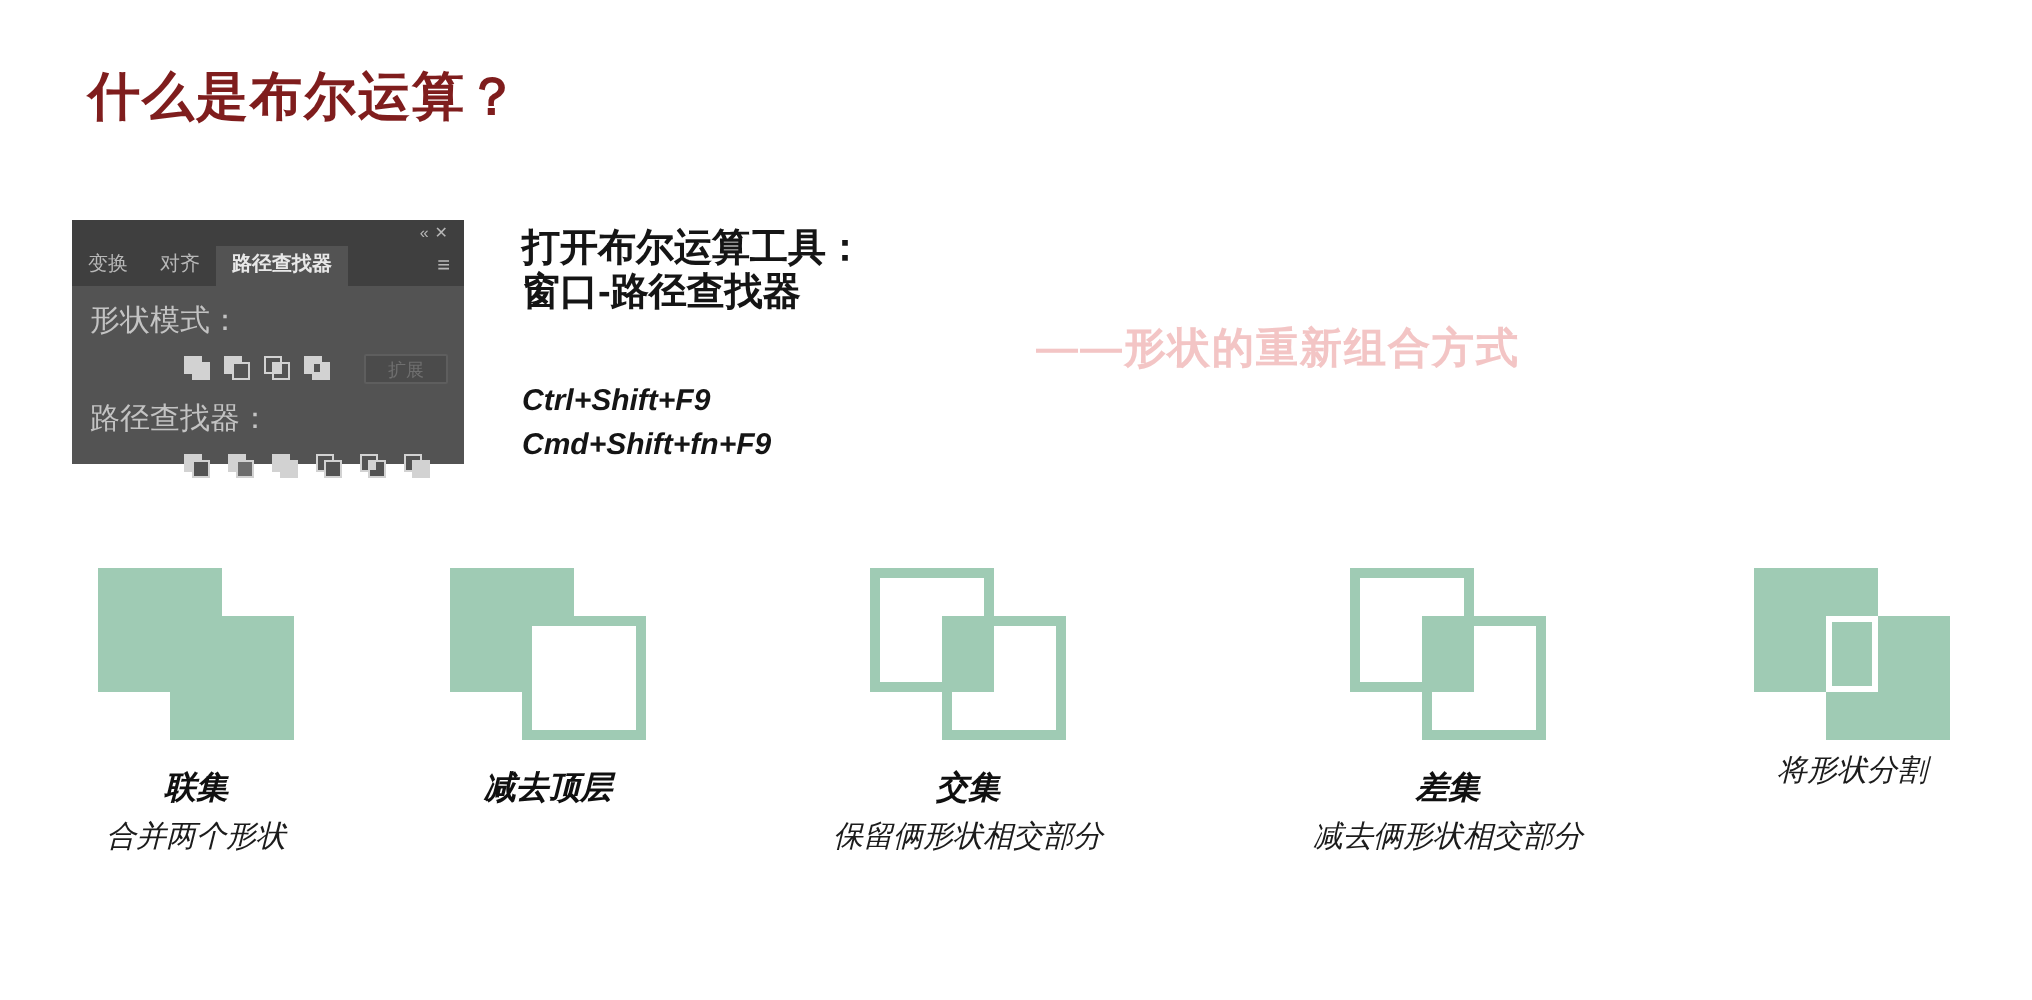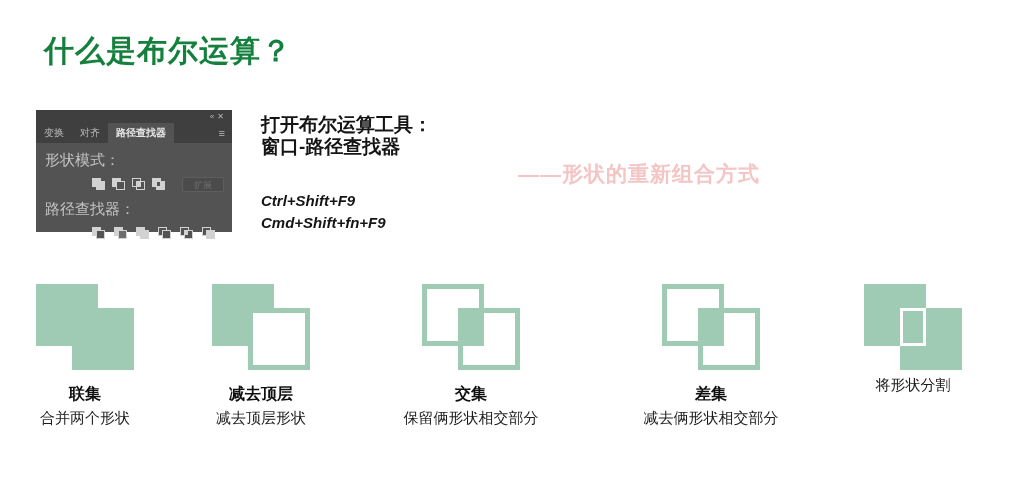--- a/index.html
+++ b/index.html
@@ -14,24 +14,24 @@
     color: #1a1a1a;
     overflow: hidden;
     position: relative;
   }
 
   
   #page-title {
     position: absolute;
     left: 44px;
     top: 31px;
-    font-size: 30px;
+    font-size: 26px;
     font-weight: bold;
     letter-spacing: 1px;
-    color: #15803d;
+    color: #7f1d1d;
     white-space: nowrap;
     font-family: Liberation Serif, serif;
   }
 
   
   #pathfinder-panel {
     position: absolute;
     left: 36px;
     top: 110px;
     width: 196px;
@@ -164,24 +164,25 @@
     font-size: 21px;
     font-weight: bold;
     color: #f3c5c5;
     white-space: nowrap;
     letter-spacing: 1px;
   }
 
   
   #ops-row {
     position: absolute;
-    left: 0;
+    left: 13px;
     top: 282px;
     width: 896px;
     height: 160px;
+    font-style: italic;
   }
   .op-item {
     position: absolute;
     top: 0;
     width: 200px;
     text-align: center;
   }
   .op-figure {
     position: relative;
     width: 110px;
@@ -334,21 +335,20 @@
     <div class="op-label">联集</div>
     <div class="op-desc">合并两个形状</div>
   </div>
 
   <div class="op-item" style="left:161px;">
     <div class="op-figure">
       <span class="sq solid a"></span>
       <span class="sq outline b"></span>
     </div>
     <div class="op-label">减去顶层</div>
-    <div class="op-desc">减去顶层形状</div>
   </div>
 
   <div class="op-item" style="left:611px;">
     <div class="op-figure">
       <span class="sq outline a"></span>
       <span class="sq outline b"></span>
       <span style="position:absolute; left:42px; top:26px; width:26px; height:38px; background:#9fcbb4;"></span>
     </div>
     <div class="op-label">差集</div>
     <div class="op-desc">减去俩形状相交部分</div>

